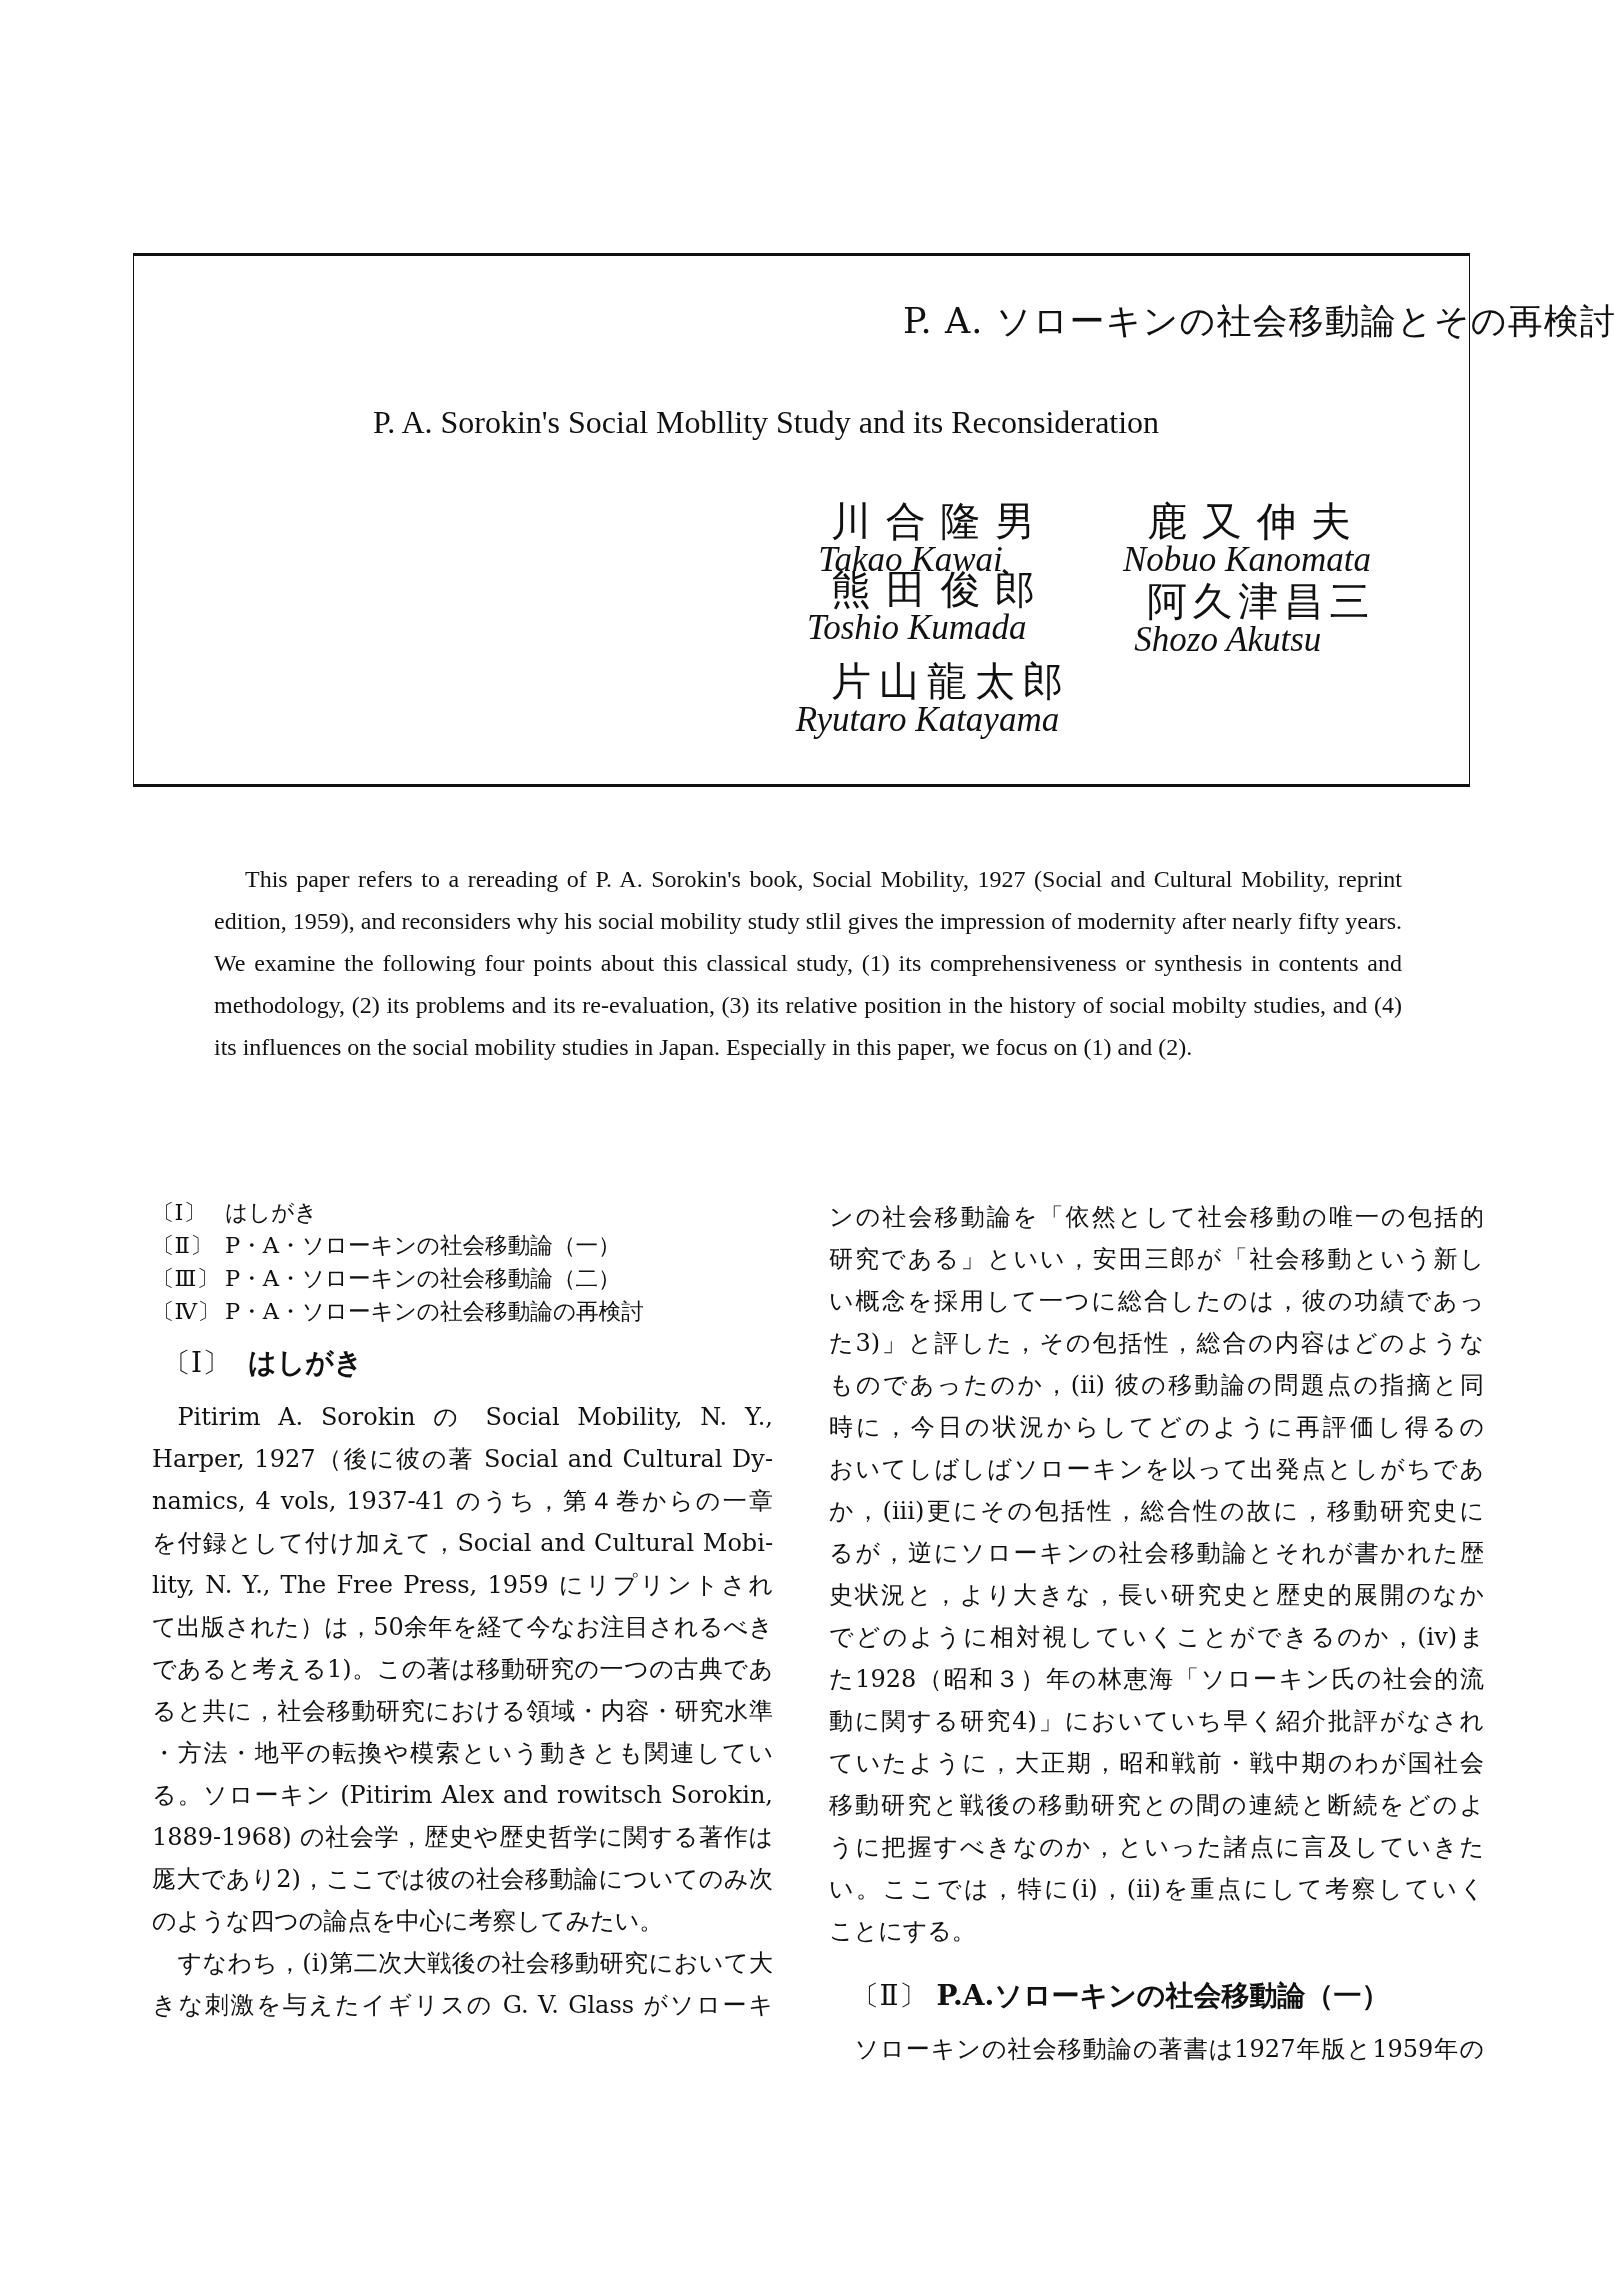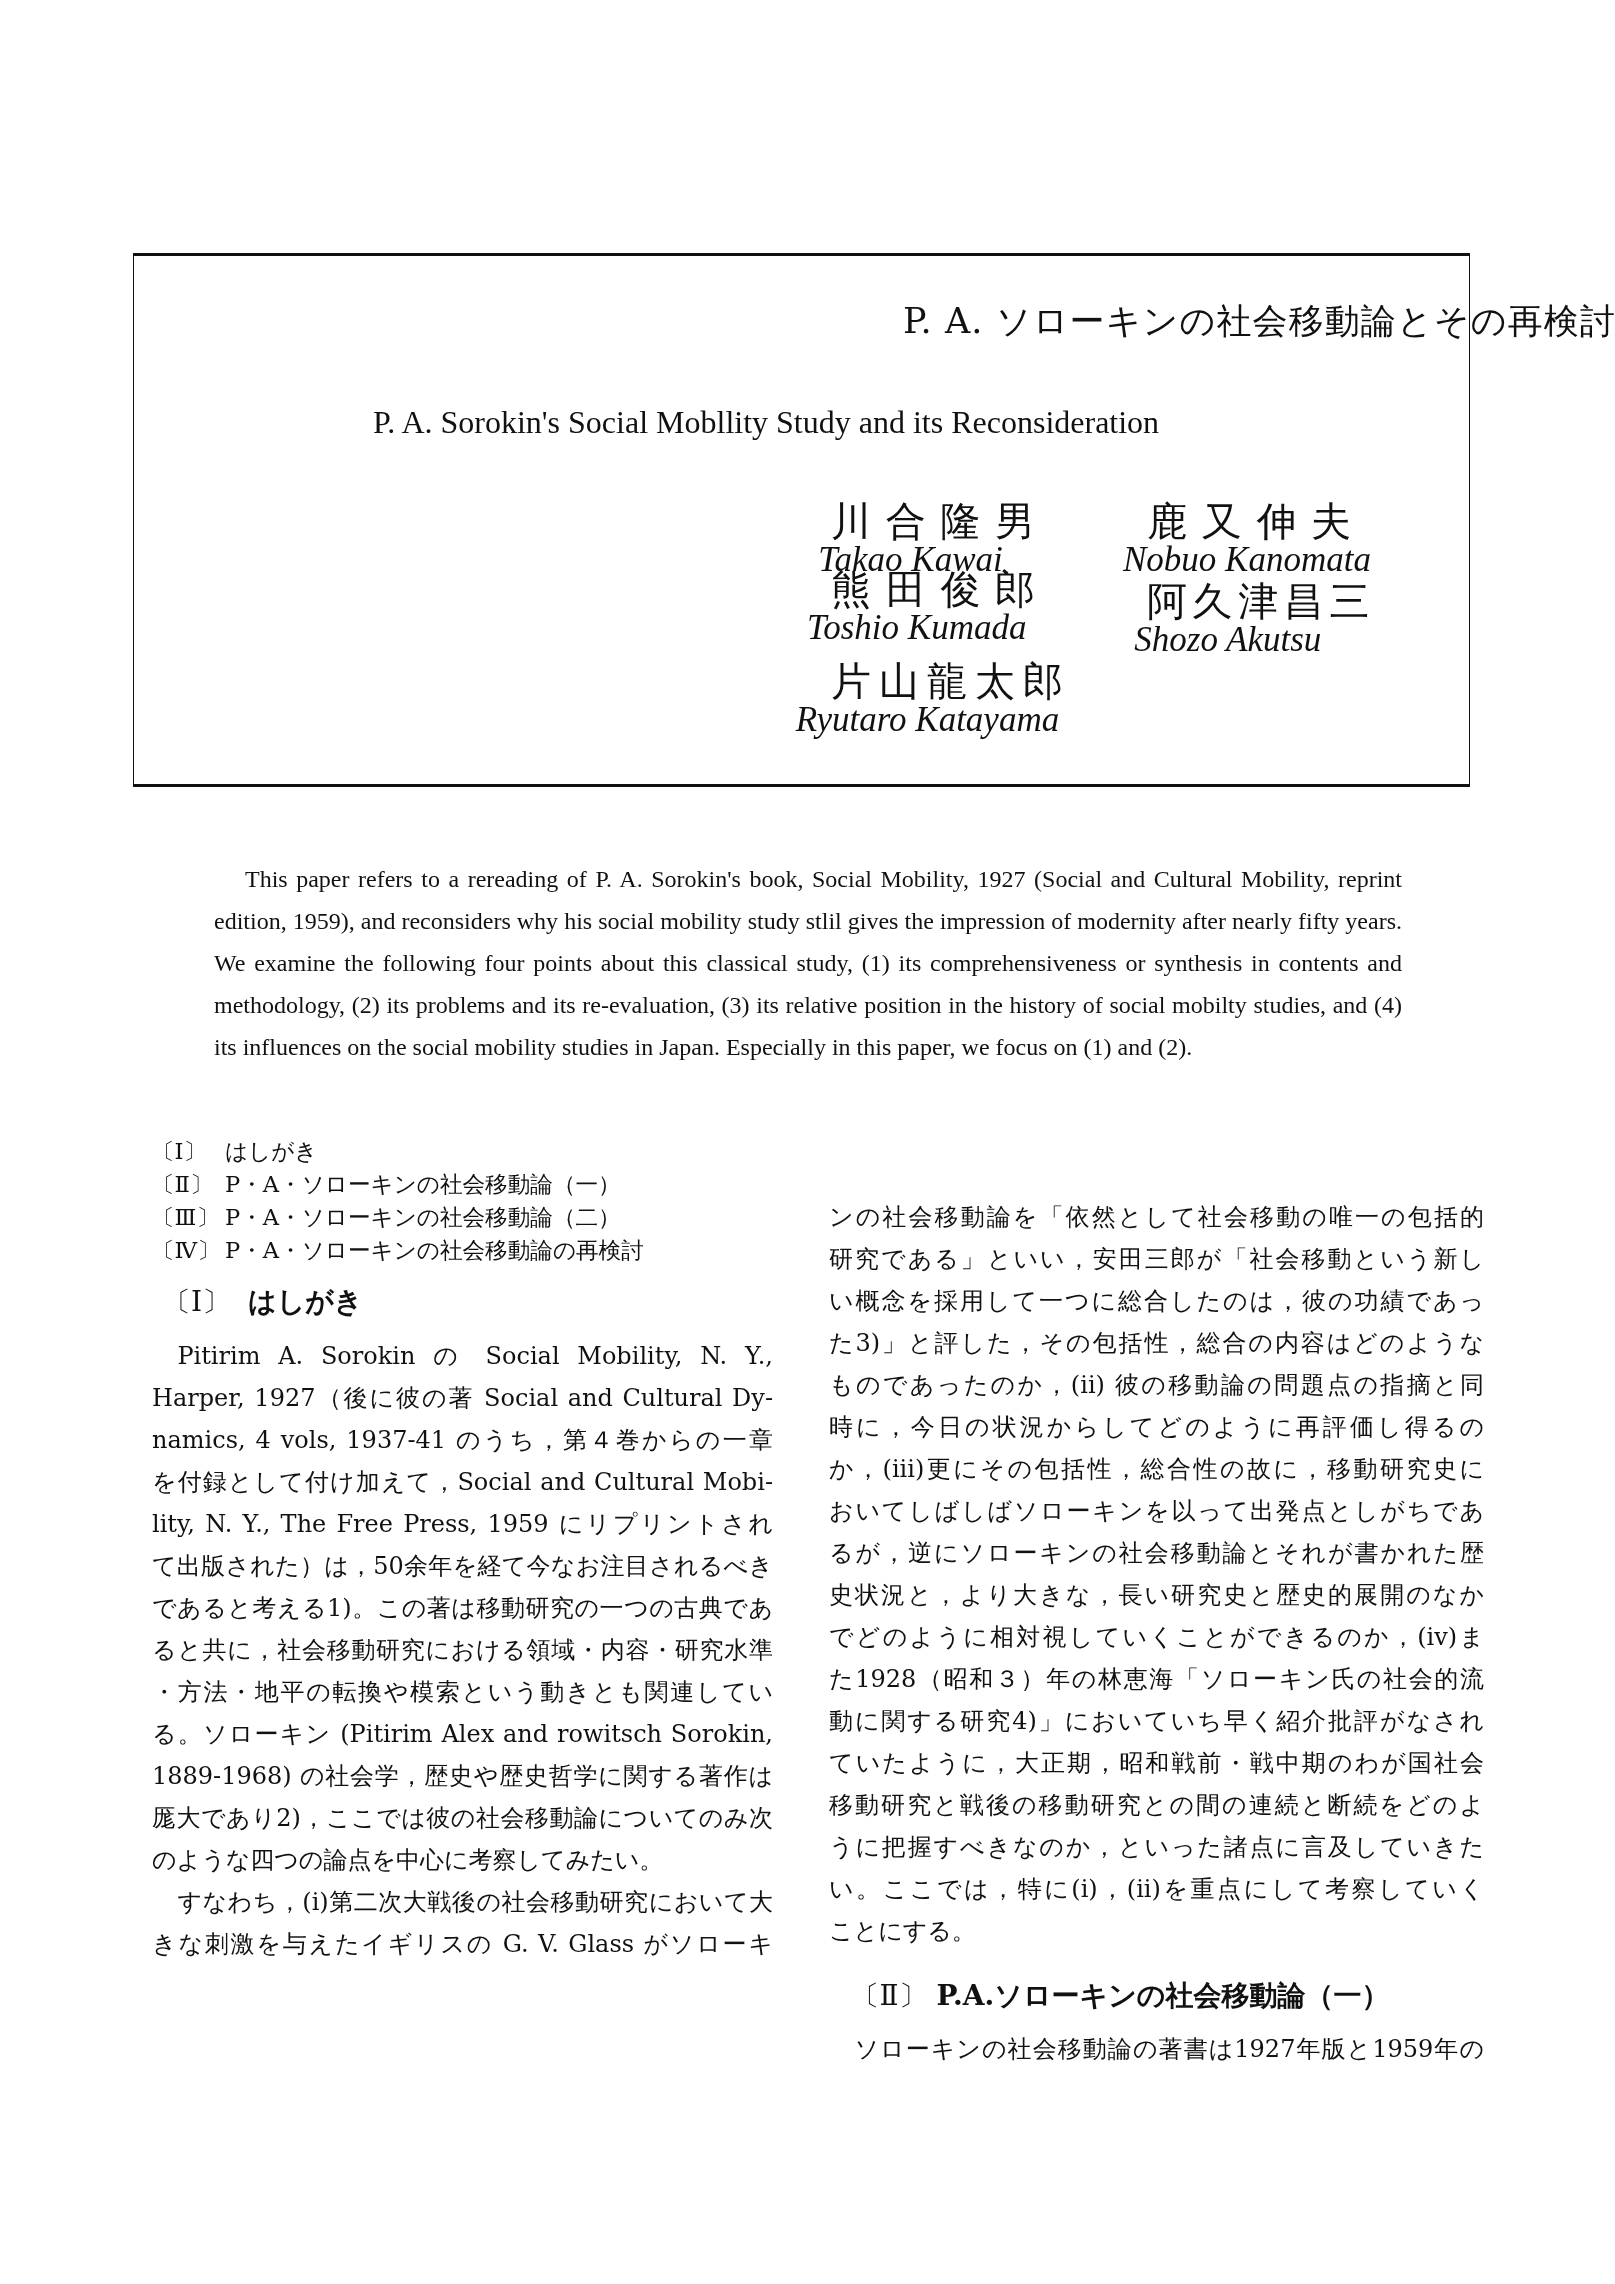--- a/index.html
+++ b/index.html
@@ -17,21 +17,21 @@
   .authors { position: absolute; left: 807px; top: 502px; width: 621px; }
   .author { position: absolute; width: 316px; }
   .author .jp { font-size: 40px; letter-spacing: 14.7px; line-height: 39px; white-space: nowrap; margin-left: 24px; }
   .author .en { font-size: 35px; font-style: italic; line-height: 37px; font-family: "Liberation Serif", serif; white-space: nowrap; }
   
   .abstract { position: absolute; left: 214px; top: 834px; width: 1188px;
               font-size: 24px; line-height: 42px; text-align: justify; text-align-last: left;
               font-family: Liberation Serif, serif; text-indent: 31px; }
   
   .col { position: absolute; font-size: 24px; line-height: 42px; text-align: justify; }
-  .col-left { left: 214px; top: 1135px; width: 559px; }
+  .col-left { left: 214px; top: 1196px; width: 559px; }
   .col-right { left: 829px; top: 1196px; width: 655px; }
   .toc { margin-left: -62px; list-style: none; padding: 0; margin-top: 0; margin-bottom: 0; }
   .toc li { font-size: 22.6px; line-height: 33px; white-space: nowrap; }
   .toc .num { display: inline-block; width: 73px; }
   .sec-head { font-size: 28px; font-weight: bold; line-height: 45px; margin: 12.4px 0 10.2px 0; white-space: nowrap; }
   .sec-head.left { margin-left: -51px; }
   .sec-head .num { display: inline-block; width: 85px; font-weight: normal; }
   .para { margin: 0; text-indent: 0; }
   .para.hang { margin-left: -62px; }
   .line { display: block; white-space: nowrap; text-align-last: justify; text-align: justify; }
@@ -99,22 +99,22 @@
 </div>
 
 <div class="col col-right">
   <div class="para">
     <span class="line">ンの社会移動論を「依然として社会移動の唯一の包括的</span>
     <span class="line">研究である」といい，安田三郎が「社会移動という新し</span>
     <span class="line">い概念を採用して一つに総合したのは，彼の功績であっ</span>
     <span class="line">た3)」と評した，その包括性，総合の内容はどのような</span>
     <span class="line">ものであったのか，(ii) 彼の移動論の問題点の指摘と同</span>
     <span class="line">時に，今日の状況からしてどのように再評価し得るの</span>
+    <span class="line">おいてしばしばソローキンを以って出発点としがちであ</span>
     <span class="line">か，(iii)更にその包括性，総合性の故に，移動研究史に</span>
-    <span class="line">おいてしばしばソローキンを以って出発点としがちであ</span>
     <span class="line">るが，逆にソローキンの社会移動論とそれが書かれた歴</span>
     <span class="line">史状況と，より大きな，長い研究史と歴史的展開のなか</span>
     <span class="line">でどのように相対視していくことができるのか，(iv)ま</span>
     <span class="line">た1928（昭和３）年の林恵海「ソローキン氏の社会的流</span>
     <span class="line">動に関する研究4)」においていち早く紹介批評がなされ</span>
     <span class="line">ていたように，大正期，昭和戦前・戦中期のわが国社会</span>
     <span class="line">移動研究と戦後の移動研究との間の連続と断続をどのよ</span>
     <span class="line">うに把握すべきなのか，といった諸点に言及していきた</span>
     <span class="line">い。ここでは，特に(i)，(ii)を重点にして考察していく</span>
     <span class="line last">ことにする。</span>

